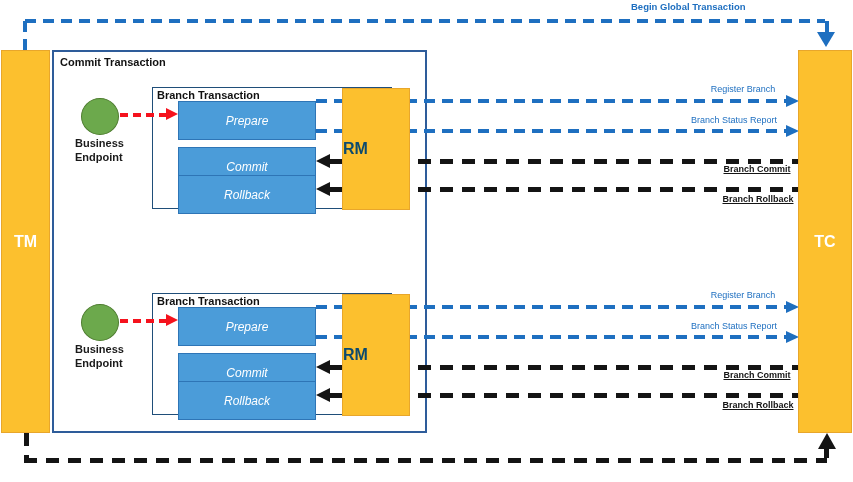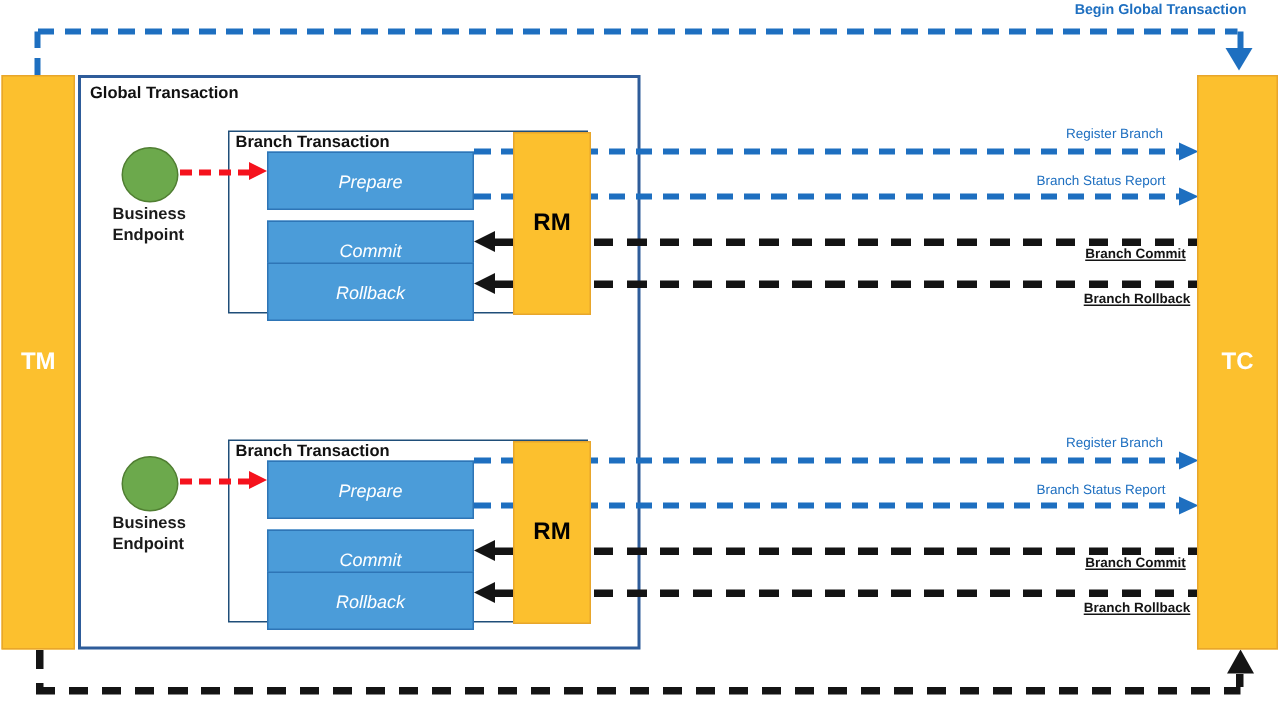--- a/index.html
+++ b/index.html
@@ -25,23 +25,23 @@
   }
   .branch-title{padding:1px 0 0 4px;font-size:11px;font-weight:700;color:#111;}
   
   .proc{
     position:absolute;left:178px;width:138px;height:39px;box-sizing:border-box;
     background:#4B9CD9;border:1px solid #2E75B6;color:#fff;
     display:flex;align-items:center;justify-content:center;
     font-size:12px;font-style:italic;z-index:3;
   }
   .rm-box{
-    position:absolute;left:342px;top:1px;width:52px;height:122px;box-sizing:border-box;
-    background:#FCC02E;border:1px solid #E8A62B;color:#000000;font-weight:bold;font-size:16px;
-    display:flex;align-items:center;justify-content:center;z-index:7;
+    position:absolute;left:342px;top:1px;width:68px;height:122px;box-sizing:border-box;
+    background:#FCC02E;border:1px solid #E8A62B;color:#0c4a6e;font-weight:bold;font-size:16px;
+    display:flex;align-items:center;z-index:7;
   }
   .endpoint-circle{
     position:absolute;left:81px;top:11px;width:38px;height:37px;border-radius:50%;
     background:#6CA94C;border:1px solid #507E32;box-sizing:border-box;z-index:3;
   }
   .endpoint-label{
     position:absolute;left:75px;top:50px;width:64px;font-size:11px;font-weight:700;
     color:#1a1a1a;line-height:1.25;z-index:3;
   }
   
@@ -53,21 +53,21 @@
   
   .arr{position:absolute;width:0;height:0;z-index:6;}
   .arr-right-blue{border-left:13px solid #1E6FC0;border-top:6px solid transparent;border-bottom:6px solid transparent;}
   .arr-left-black{border-right:14px solid #141414;border-top:7px solid transparent;border-bottom:7px solid transparent;}
   .arr-right-red{border-left:12px solid #F5121D;border-top:6px solid transparent;border-bottom:6px solid transparent;}
   .arr-down-blue{border-top:15px solid #1E6FC0;border-left:9px solid transparent;border-right:9px solid transparent;}
   .arr-up-black{border-bottom:16px solid #141414;border-left:9px solid transparent;border-right:9px solid transparent;}
   
   .flow-label-blue{position:absolute;width:120px;text-align:center;font-size:9px;font-weight:400;color:#1E6FC0;line-height:11px;z-index:6;}
   .flow-label-black{position:absolute;width:120px;text-align:center;font-size:9px;font-weight:700;color:#141414;line-height:11px;z-index:6;text-decoration:underline;}
-  .flow-label-big-blue{position:absolute;width:200px;text-align:right;font-size:9.5px;font-weight:700;color:#1E6FC0;z-index:6;}
+  .flow-label-big-blue{position:absolute;width:200px;text-align:left;font-size:9.5px;font-weight:700;color:#1E6FC0;z-index:6;}
   .flow-label-big-black{position:absolute;width:200px;text-align:center;font-size:9.5px;font-weight:700;color:#141414;z-index:6;}
   .branch-wrap{position:absolute;left:0;width:853px;height:125px;z-index:2;}
 </style>
 </head>
 <body>
 
 <div id="canvas">
 
   <div class="flow-label-big-blue" style="left:631px;top:1px;">Begin Global Transaction</div>
   <div class="dash-v-blue" style="left:23px;top:21px;height:31px;"></div>
@@ -76,21 +76,21 @@
   <div class="arr arr-down-blue" style="left:817px;top:32px;"></div>
 
   <div class="actor-bar" style="left:1px;width:49px;">
     <span>TM</span>
   </div>
   <div class="actor-bar" style="left:798px;width:54px;">
     <span>TC</span>
   </div>
 
   <div class="global-box">
-    <div class="global-title">Global Transaction</div>
+    <div class="global-title">Commit Transaction</div>
   </div>
 
   <div class="branch-wrap" style="top:87px;">
     <div class="branch-box">
       <div class="branch-title">Branch Transaction</div>
     </div>
     <div class="endpoint-circle"></div>
     <div class="endpoint-label">Business Endpoint</div>
     <div class="dash-h-red" style="left:120px;top:26px;width:48px;"></div>
     <div class="arr arr-right-red" style="left:166px;top:21px;"></div>

